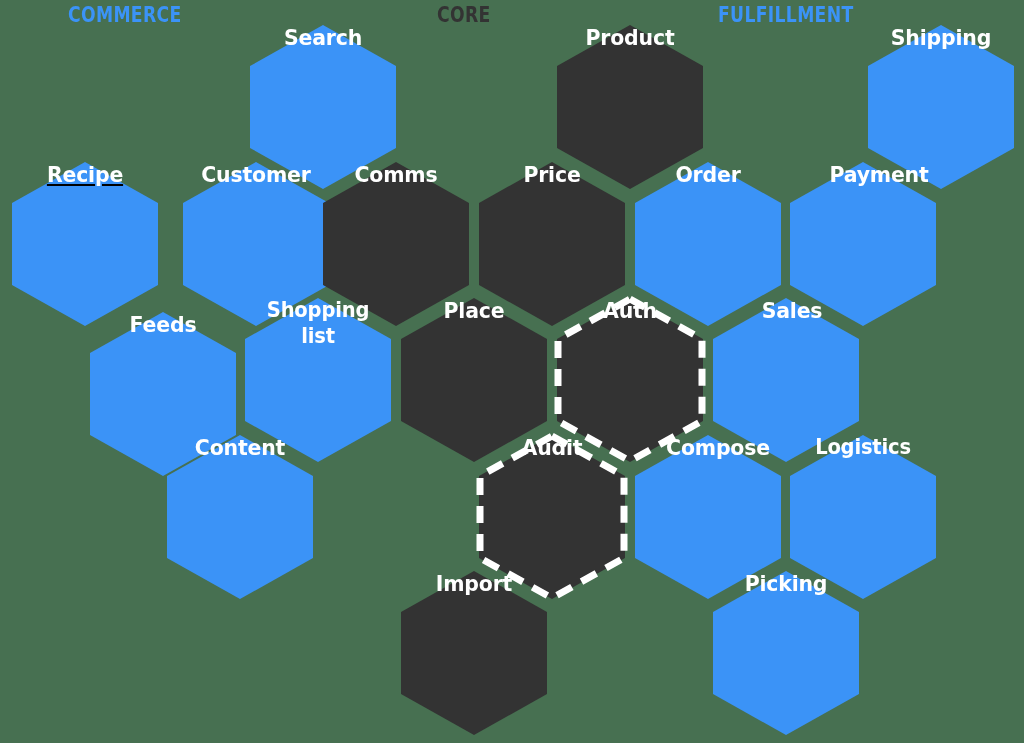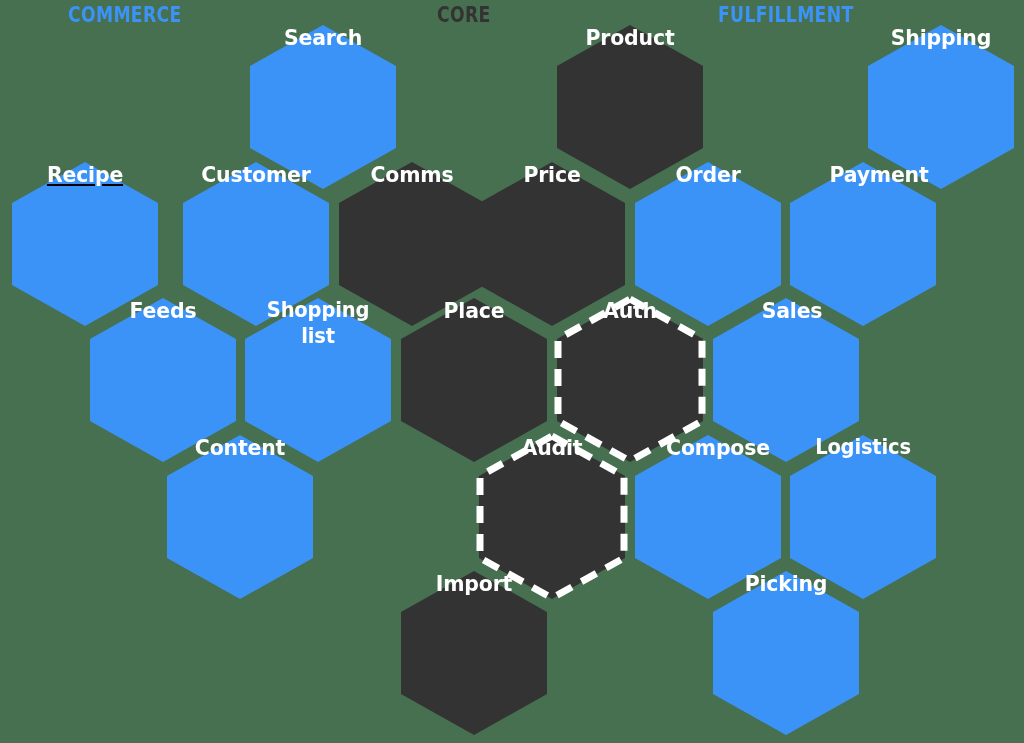--- a/index.html
+++ b/index.html
@@ -120,37 +120,37 @@
         <div class="label">Shipping</div>
       </div>
       <div class="hex blue" style="left: 12px; top: 162px; text-decoration: underline;">
         <div class="shape"></div>
         <div class="label">Recipe</div>
       </div>
       <div class="hex blue" style="left: 167px; top: 162px; margin-left: 16px;">
         <div class="shape"></div>
         <div class="label">Customer</div>
       </div>
-      <div class="hex dark" style="left: 339px; top: 162px;">
+      <div class="hex dark" style="left: 323px; top: 162px;">
         <div class="shape"></div>
         <div class="label">Comms</div>
       </div>
       <div class="hex dark" style="left: 479px; top: 162px;">
         <div class="shape"></div>
         <div class="label">Price</div>
       </div>
       <div class="hex blue" style="left: 635px; top: 162px;">
         <div class="shape"></div>
         <div class="label">Order</div>
       </div>
       <div class="hex blue" style="left: 790px; top: 162px; padding-left: 32px;">
         <div class="shape"></div>
         <div class="label">Payment</div>
       </div>
-      <div class="hex blue" style="left: 90px; top: 298px;">
+      <div class="hex blue" style="left: 90px; top: 312px;">
         <div class="shape"></div>
         <div class="label">Feeds</div>
       </div>
       <div class="hex blue" style="left: 245px; top: 298px;">
         <div class="shape"></div>
         <div class="label small">Shopping list</div>
       </div>
       <div class="hex dark" style="left: 401px; top: 298px;">
         <div class="shape"></div>
         <div class="label">Place</div>

